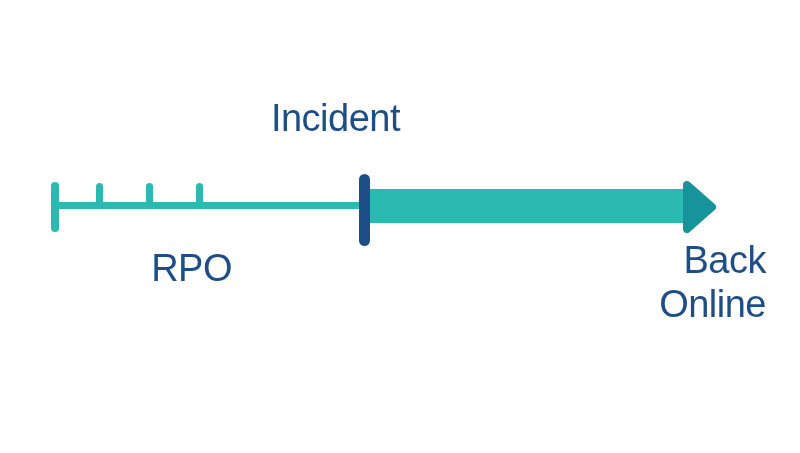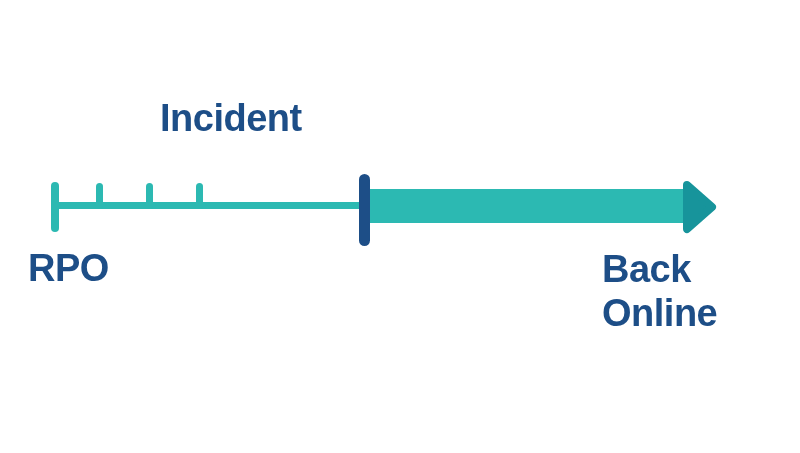--- a/index.html
+++ b/index.html
@@ -17,30 +17,30 @@
   }
   .stage {
     position: relative;
     width: 800px; height: 453px;
     background: var(--background);
   }
   .label {
     position: absolute;
     color: var(--accent-blue);
     font-size: 38px;
-    font-weight: 700;
+    font-weight: 400;
     letter-spacing: -0.5px;
     line-height: 44px;
-    text-align: left;
+    text-align: right;
     white-space: nowrap;
   }
   .incident-label { left: 160px; top: 96px;  width: 240px; }
   .rpo-label      { left: 28px;  top: 246px; width: 204px; }
   .rto-label      { left: 458px; top: 247px; width: 160px; }
-  .back-label     { left: 602px; top: 247px; width: 164px; }
+  .back-label     { left: 602px; top: 238px; width: 164px; }
 
   .baseline {
     position: absolute;
     left: 55px; top: 202px;
     width: 315px; height: 7px;
     background: var(--timeline-teal);
     border-radius: 3px;
     z-index: 1;
   }
   .start-cap {

